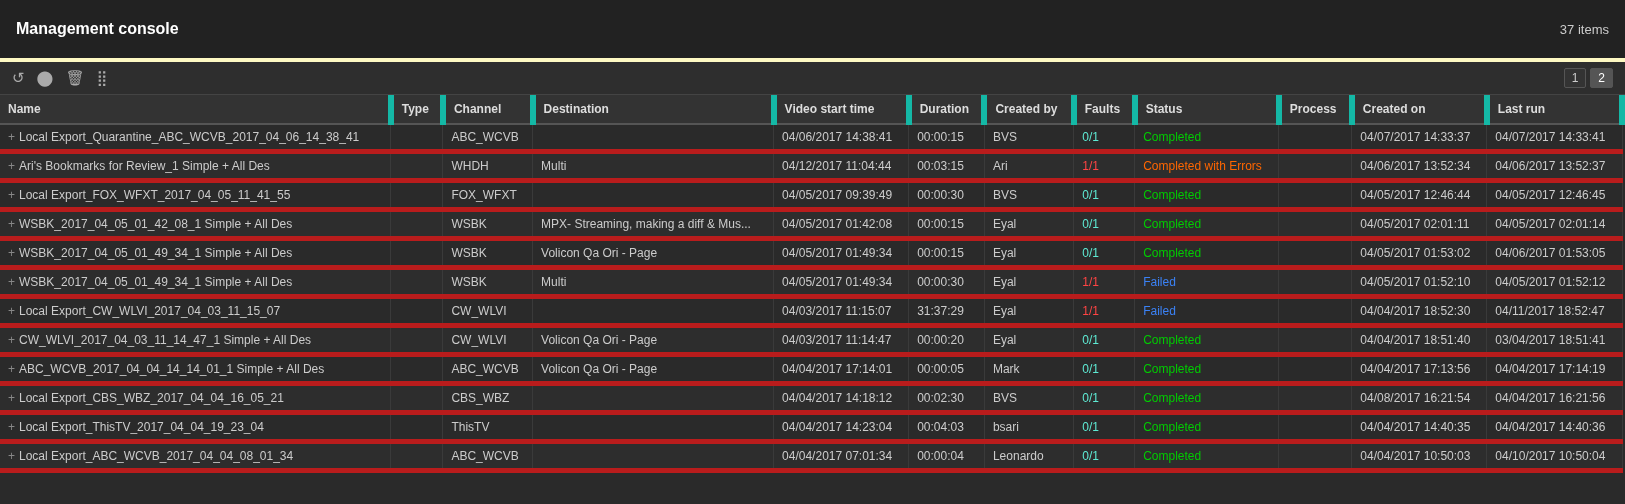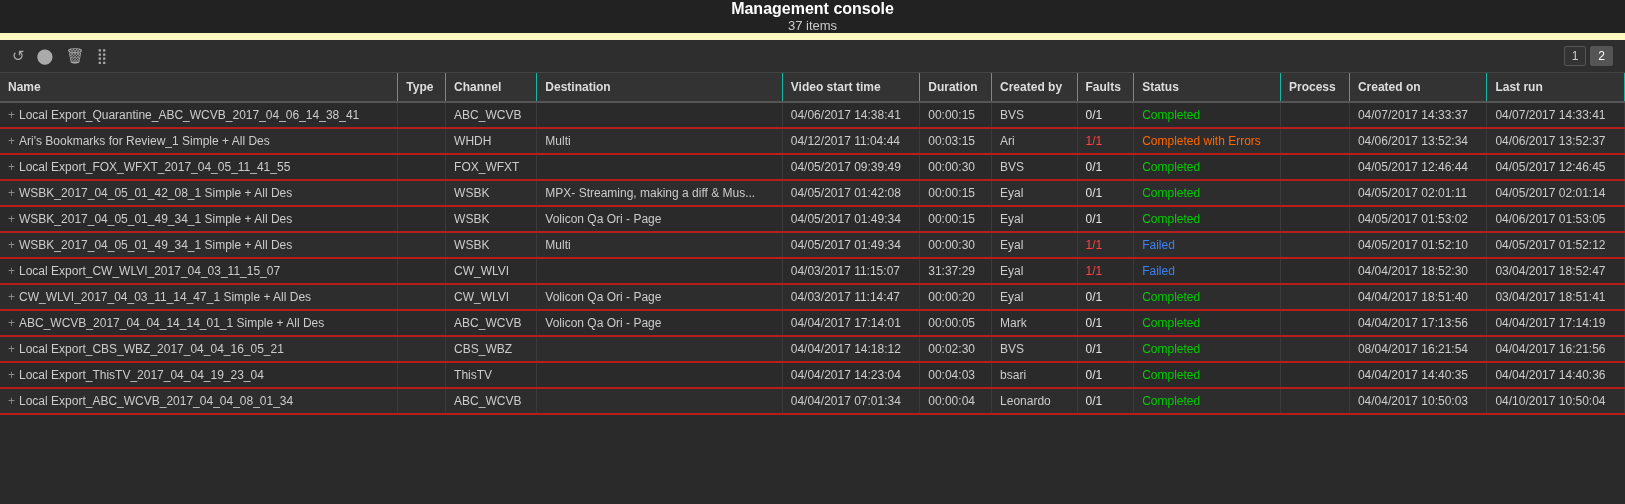--- a/index.html
+++ b/index.html
@@ -7,24 +7,23 @@
       background-color: #2a2a2a;
       color: #cccccc;
       font-family: Arial, sans-serif;
       font-size: 12px;
       overflow-x: hidden;
     }
     .header-bar {
       display: flex;
       justify-content: space-between;
       align-items: center;
-      padding: 0 16px;
+      padding: 20px 16px;
       background-color: #222222;
-      border-bottom: 7px solid #fef9c3;
-      flex-direction: column;
+      border-bottom: 4px solid #fef9c3;
     }
     .header-title {
       font-size: 16px;
       font-weight: bold;
       color: #ffffff;
     }
     .item-count {
       color: #cccccc;
       font-size: 13px;
       text-align: center;
@@ -72,43 +71,43 @@
     thead tr {
       background-color: #333333;
       border-bottom: 2px solid #555;
     }
     thead th {
       padding: 7px 8px;
       text-align: left;
       font-weight: bold;
       color: #dddddd;
       white-space: nowrap;
-      border-right: 1px solid #14b8a6;
+      border-right: 6px solid #14b8a6;
     }
     tbody tr {
-      border-bottom: 2px solid #b91c1c;
+      border-bottom: 5px solid #b91c1c;
     }
     tbody tr:nth-child(even) {
       background-color: #2d2d2d;
     }
     tbody tr:nth-child(odd) {
       background-color: #2a2a2a;
     }
     tbody td {
       padding: 5px 8px;
       white-space: nowrap;
       color: #cccccc;
       border-right: 1px solid #3a3a3a;
     }
     .status-completed { color: #00cc00; }
     .status-error { color: #ff6600; }
     .status-failed { color: #3b82f6; }
     .plus-icon { color: #888; margin-right: 4px; }
     .faults-error { color: #ff4444; }
-    .faults-ok { color: #e5e5e5; }
+    .faults-ok { color: #5eead4; }
     .toolbar-right {
       margin-left: auto;
       display: flex;
       align-items: center;
       gap: 4px;
     }
   </style>
 </head>
 <body>
 
@@ -236,21 +235,21 @@
           <td></td>
           <td>CW_WLVI</td>
           <td></td>
           <td>04/03/2017 11:15:07</td>
           <td>31:37:29</td>
           <td>Eyal</td>
           <td class="faults-error">1/1</td>
           <td class="status-failed">Failed</td>
           <td></td>
           <td>04/04/2017 18:52:30</td>
-          <td>03/04/2017 18:52:47</td>
+          <td>04/11/2017 18:52:47</td>
         </tr>
         <tr>
           <td><span class="plus-icon">+</span>CW_WLVI_2017_04_03_11_14_47_1 Simple + All Des</td>
           <td></td>
           <td>CW_WLVI</td>
           <td>Volicon Qa Ori - Page</td>
           <td>04/03/2017 11:14:47</td>
           <td>00:00:20</td>
           <td>Eyal</td>
           <td class="faults-ok">0/1</td>
@@ -277,21 +276,21 @@
           <td><span class="plus-icon">+</span>Local Export_CBS_WBZ_2017_04_04_16_05_21</td>
           <td></td>
           <td>CBS_WBZ</td>
           <td></td>
           <td>04/04/2017 14:18:12</td>
           <td>00:02:30</td>
           <td>BVS</td>
           <td class="faults-ok">0/1</td>
           <td class="status-completed">Completed</td>
           <td></td>
-          <td>08/04/2017 16:21:54</td>
+          <td>04/08/2017 16:21:54</td>
           <td>04/04/2017 16:21:56</td>
         </tr>
         <tr>
           <td><span class="plus-icon">+</span>Local Export_ThisTV_2017_04_04_19_23_04</td>
           <td></td>
           <td>ThisTV</td>
           <td></td>
           <td>04/04/2017 14:23:04</td>
           <td>00:04:03</td>
           <td>bsari</td>

